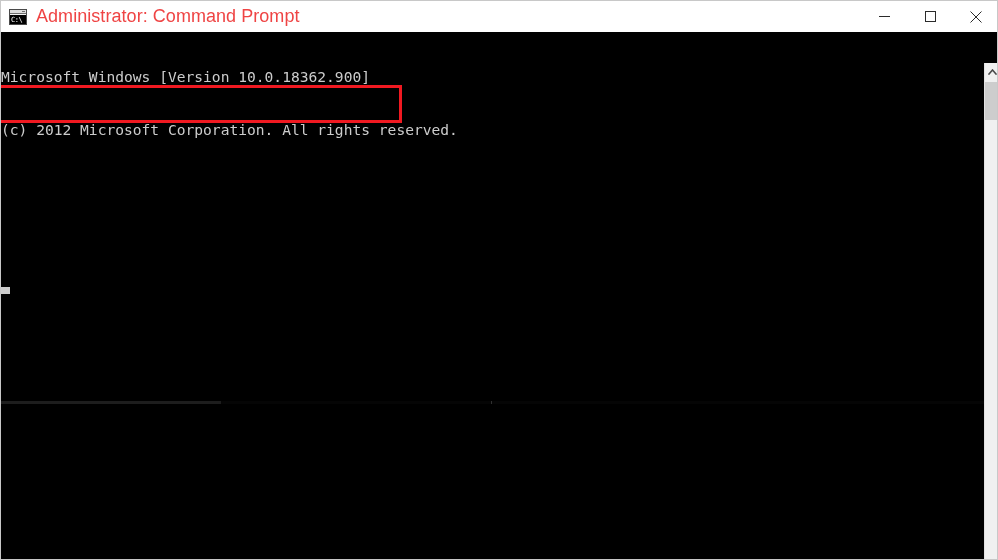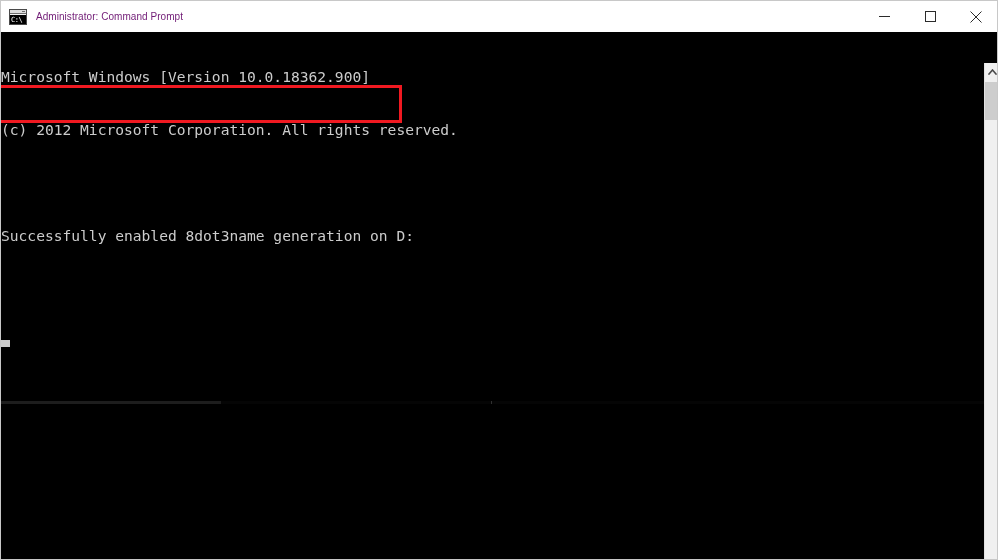--- a/index.html
+++ b/index.html
@@ -78,22 +78,22 @@
     color: #ffffff;
     font-family: "DejaVu Sans Mono", monospace;
     font-size: 7px;
     line-height: 10px;
     letter-spacing: -0.5px;
     padding-left: 1px;
     box-sizing: border-box;
   }
   #title-text {
     margin-left: 9px;
-    font-size: 10px;
-    color: #701a75;
+    font-size: 18px;
+    color: #ef4444;
     white-space: nowrap;
     line-height: 31px;
     letter-spacing: 0.05px;
   }
 
   
   #title-buttons {
     display: flex;
     height: 31px;
     flex: 0 0 auto;
@@ -248,21 +248,20 @@
       </div>
     </div>
   </div>
 
   <div id="console-wrap">
     <div id="console">
       <div id="console-text">
         <div class="cline">Microsoft Windows [Version 10.0.18362.900]</div>
         <div class="cline">(c) 2012 Microsoft Corporation. All rights reserved.</div>
         <div class="cline blank"></div>
-        <div class="cline">Successfully enabled 8dot3name generation on D:</div>
         <div class="cline blank"></div>
         <div class="cline"><span class="cursor-block"></span></div>
       </div>
 
       <div id="highlight-box"></div>
 
       <div id="hscroll">
         <div id="hscroll-thumb"></div>
         <div id="hscroll-mark"></div>
       </div>

